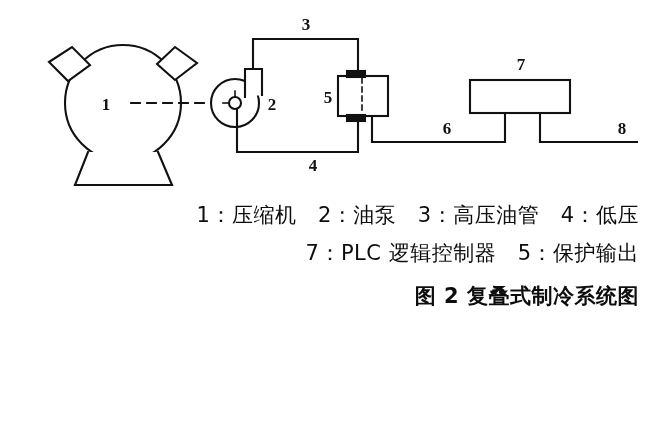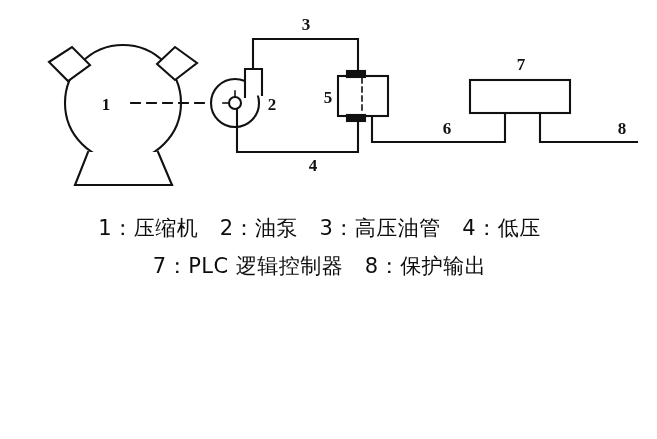--- a/index.html
+++ b/index.html
@@ -33,23 +33,23 @@
   }
   .num-label {
     font-family: "Liberation Serif", "DejaVu Serif", serif;
     font-size: 17px;
     font-weight: 700;
     fill: #111111;
   }
   #caption {
     position: absolute;
     left: 0;
-    top: 209px;
+    top: 196px;
     width: 639px;
-    text-align: center;
+    text-align: right;
   }
   .legend-line {
     font-family: "DejaVu Sans", "Liberation Sans", sans-serif;
     font-size: 21px;
     line-height: 38px;
     letter-spacing: 0.5px;
     color: #0d0d0d;
     white-space: pre;
   }
   .fig-title {
@@ -146,16 +146,17 @@
       <text class="num-label" x="447" y="134" text-anchor="middle">6</text>
 
       <text class="num-label" x="521" y="70" text-anchor="middle">7</text>
 
       <text class="num-label" x="622" y="134" text-anchor="middle">8</text>
     </svg>
   </div>
 
   <div id="caption">
     <div class="legend-line">1：压缩机　2：油泵　3：高压油管　4：低压</div>
-    <div class="legend-line">7：PLC 逻辑控制器　8：保护输出</div>
+    <div class="legend-line">7：PLC 逻辑控制器　5：保护输出</div>
+    <div class="fig-title">图 2 复叠式制冷系统图</div>
   </div>
 
 </div>
 
 </body></html>

